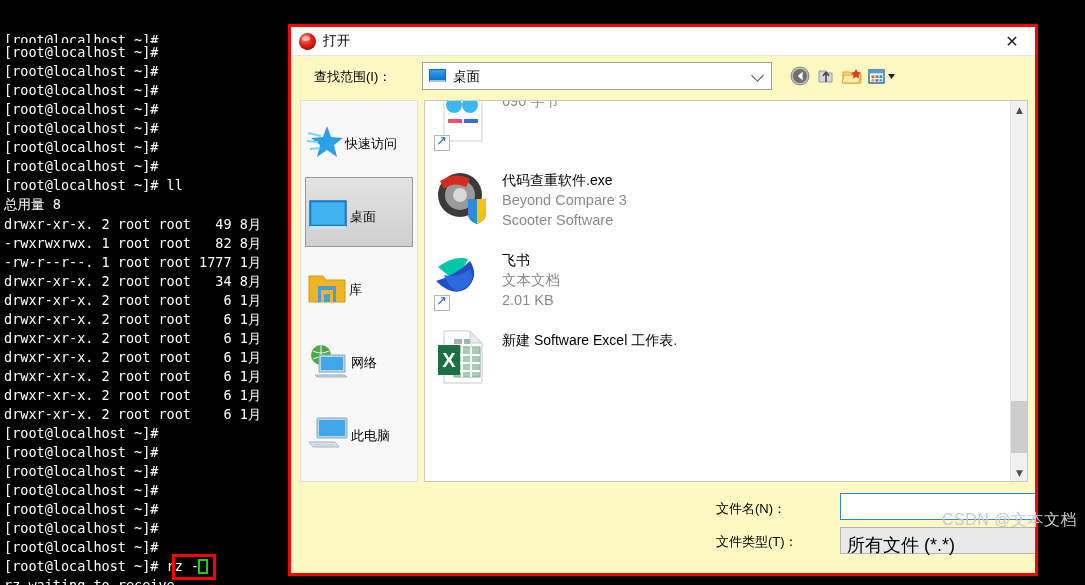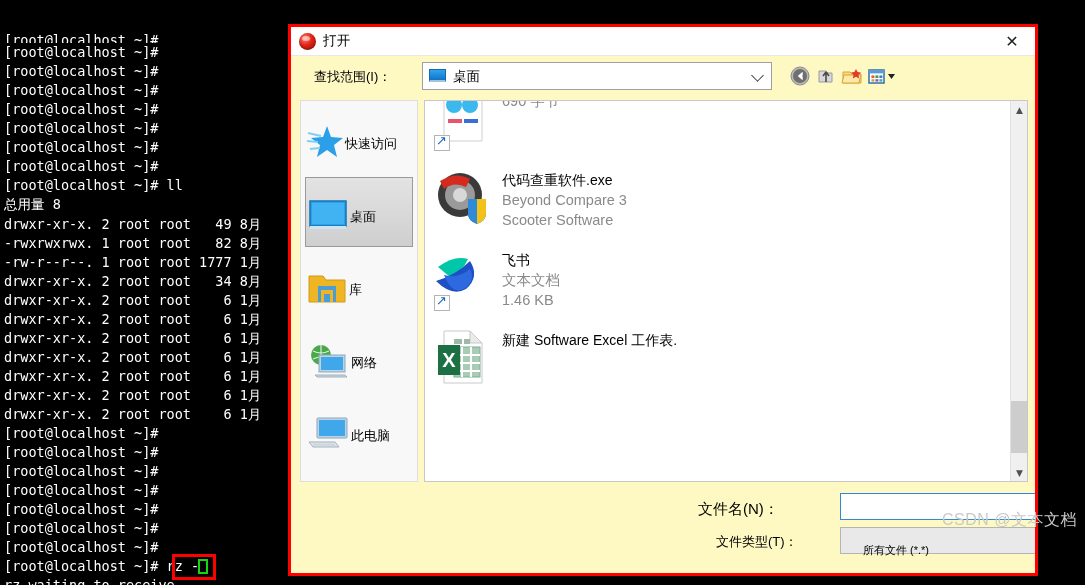--- a/index.html
+++ b/index.html
@@ -153,32 +153,32 @@
     color: #505050; font-size: 9px; font-family: "DejaVu Sans", sans-serif;
   }
   #fscroll .arrow.up { top: 0; }
   #fscroll .arrow.down { bottom: 0; }
   #fscroll .thumb {
     position: absolute; left: 0; width: 17px; top: 300px; height: 52px;
     background: #cdcdcd;
   }
 
   
-  #fname-label { position: absolute; left: 407px; top: 473px; font-size: 15px; }
+  #fname-label { position: absolute; left: 425px; top: 473px; font-size: 13px; }
   #ftype-label { position: absolute; left: 425px; top: 506px; font-size: 13px; }
   #fname-input {
     position: absolute; left: 549px; top: 466px; width: 329px; height: 27px;
     background: #fff; border: 1px solid #2e8ad8;
   }
   #fname-input .val { position: absolute; left: 6px; top: 5px; font-size: 13px; }
   #ftype-input {
     position: absolute; left: 549px; top: 500px; width: 329px; height: 27px;
     background: #e9e9e9; border: 1px solid #b4b4b4;
   }
-  #ftype-input .val { position: absolute; left: 6px; top: 15px; font-size: 11px; color: #000; margin-left: 16px; }
+  #ftype-input .val { position: absolute; left: 6px; top: 5px; font-size: 18px; color: #000; }
 
   
   #watermark {
     position: absolute; right: 8px; bottom: 4px;
     font-size: 16px; color: #c9c9c9;
     font-family: "Liberation Sans", sans-serif;
     letter-spacing: .5px;
   }
 </style>
 </head>
@@ -335,21 +335,21 @@
             </div>
             <div class="fitem">
               <div class="ficon"><svg width="56" height="56" viewBox="0 0 56 56">
                   <path d="M4 18 q16 -12 30 -8 q-6 14 -18 18 z" fill="#00c7a8"></path>
                   <path d="M2 32 q20 -6 34 -20 q10 16 -4 28 q-14 8 -30 -8 z" fill="#1e4fc4"></path>
                   <path d="M10 26 q14 4 26 -6 q6 12 -6 20 q-12 6 -20 -14 z" fill="#2d6ae0"></path>
                 </svg><span class="shortcut-arrow"></span></div>
               <div class="fmeta">
                 <div class="fname">飞书</div>
                 <div class="fsub">文本文档</div>
-                <div class="fsub">1.46 KB</div>
+                <div class="fsub">2.01 KB</div>
               </div>
             </div>
             <div class="fitem">
               <div class="ficon"><svg width="56" height="56" viewBox="0 0 56 56">
                   <path d="M10 2 h26 l12 12 v40 h-38 z" fill="#fff" stroke="#c9c9c9"></path>
                   <path d="M36 2 l12 12 h-12 z" fill="#eaeaea" stroke="#c9c9c9"></path>
                   <rect x="20" y="10" width="8" height="5" fill="#9fb8a8"></rect>
                   <rect x="30" y="10" width="6" height="5" fill="#9fb8a8"></rect>
                   <rect x="20" y="18" width="26" height="30" fill="#a8cdb4" stroke="#7fae92"></rect>
                   <path d="M20 26 h26 M20 34 h26 M20 42 h26 M28 18 v30 M37 18 v30" stroke="#fff" stroke-width="2"></path>

